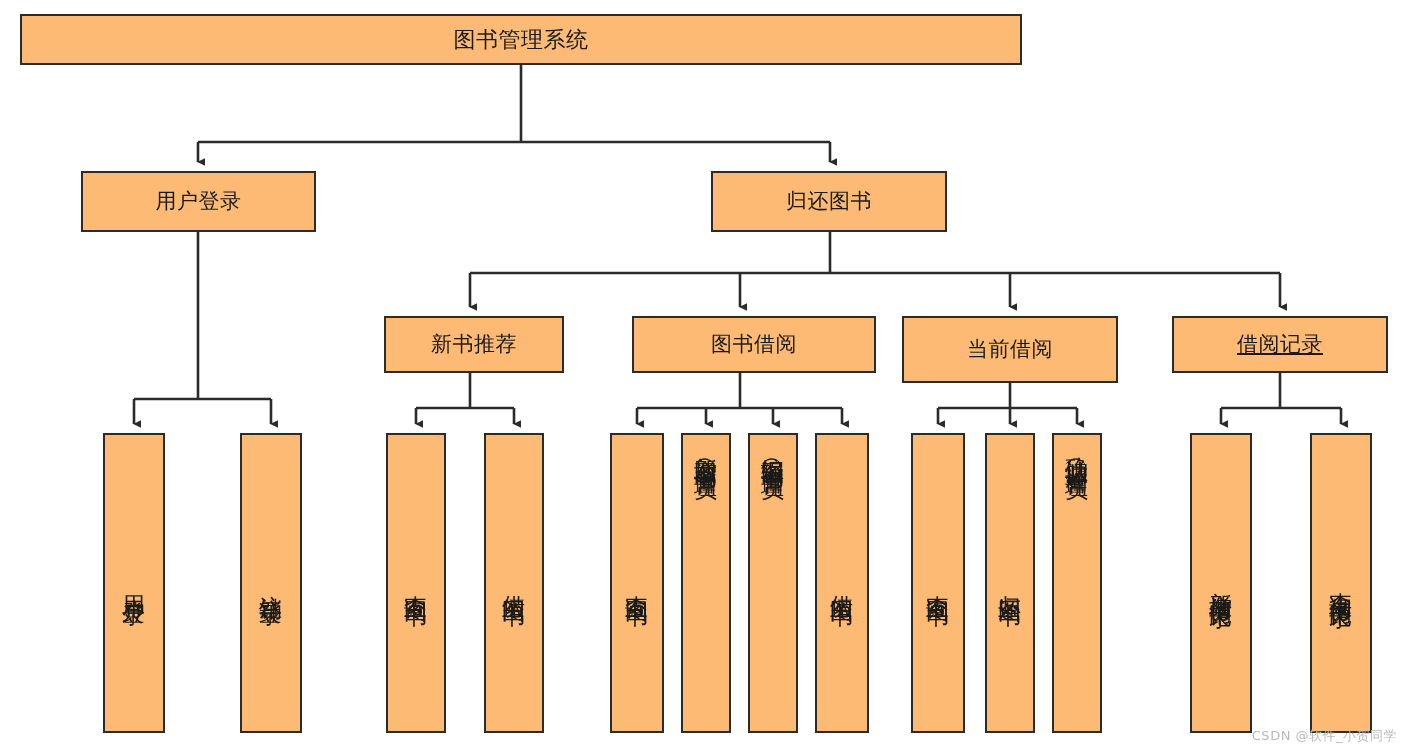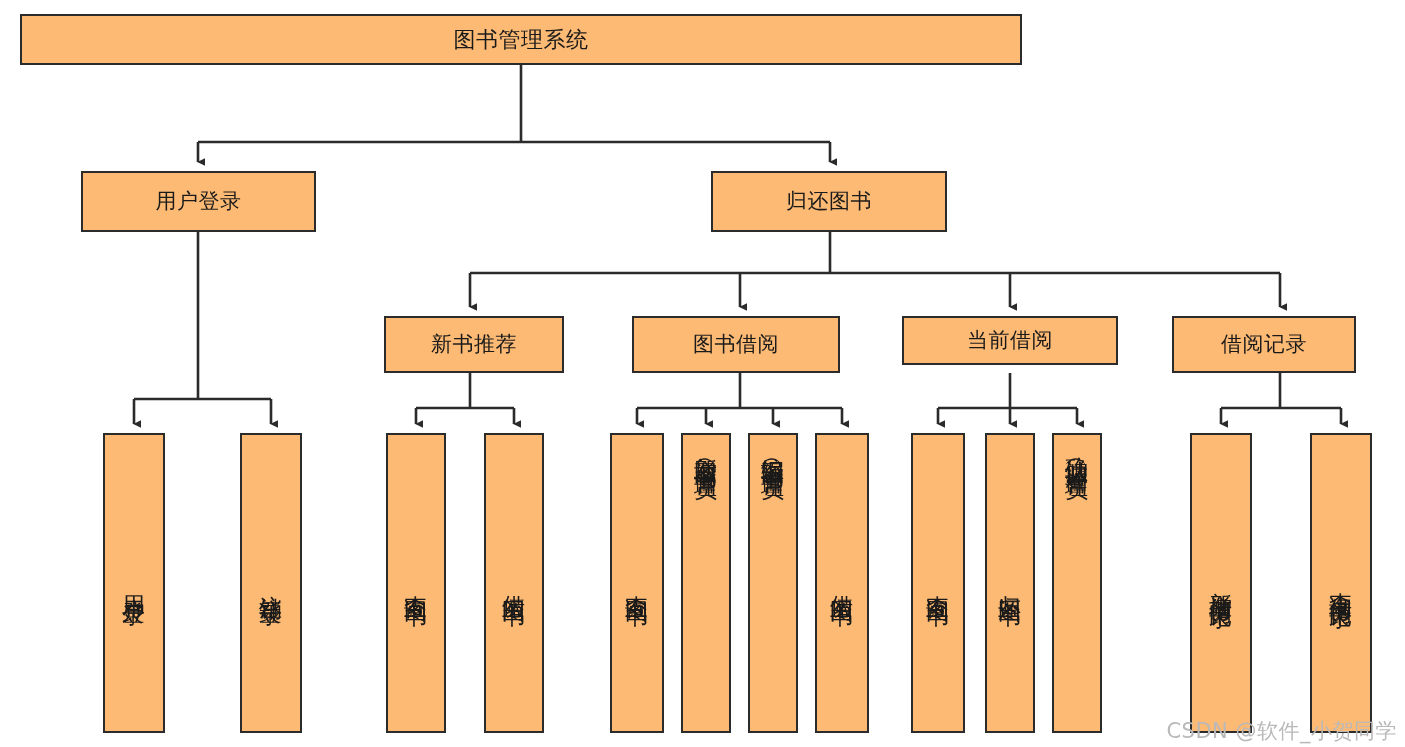--- a/index.html
+++ b/index.html
@@ -51,21 +51,21 @@
     letter-spacing:3px;
     white-space:normal;
   }
   
   .node.vert.centred{align-items:center;padding-top:0;}
 
   #watermark{
     position:absolute;
     right:8px;
     bottom:2px;
-    font-size:21px;
+    font-size:13px;
     color:#b9b9b9;
     letter-spacing:0.5px;
     white-space:nowrap;
     user-select:none;
   }
 </style>
 </head>
 <body>
 
 <div id="diagram-root">
@@ -139,27 +139,27 @@
   <div class="node horiz" style="left: 81px; top: 171px; width: 235px; height: 61px;">
     <span class="label">用户登录</span>
   </div>
   <div class="node horiz" style="left: 711px; top: 171px; width: 236px; height: 61px;">
     <span class="label">归还图书</span>
   </div>
 
   <div class="node horiz" style="left: 362px; top: 316px; width: 180px; height: 57px; margin-left: 22px;">
     <span class="label">新书推荐</span>
   </div>
-  <div class="node horiz" style="left: 632px; top: 316px; width: 208px; height: 57px;">
+  <div class="node horiz" style="left: 632px; top: 316px; width: 244px; height: 57px;">
     <span class="label">图书借阅</span>
   </div>
-  <div class="node horiz" style="left: 902px; top: 316px; width: 216px; height: 49px;">
+  <div class="node horiz" style="left: 902px; top: 316px; width: 216px; height: 67px;">
     <span class="label">当前借阅</span>
   </div>
-  <div class="node horiz" style="left: 1172px; top: 316px; width: 184px; height: 57px;">
+  <div class="node horiz" style="left: 1172px; top: 316px; width: 216px; height: 57px; text-decoration: underline;">
     <span class="label">借阅记录</span>
   </div>
 
   <div class="node vert centred" style="left: 103px; top: 433px; width: 62px; height: 300px;">
     <span class="label">用户登录</span>
   </div>
   <div class="node vert centred" style="left: 240px; top: 433px; width: 62px; height: 300px;">
     <span class="label">注销登录</span>
   </div>
   <div class="node vert centred" style="left: 386px; top: 433px; width: 60px; height: 300px;">

